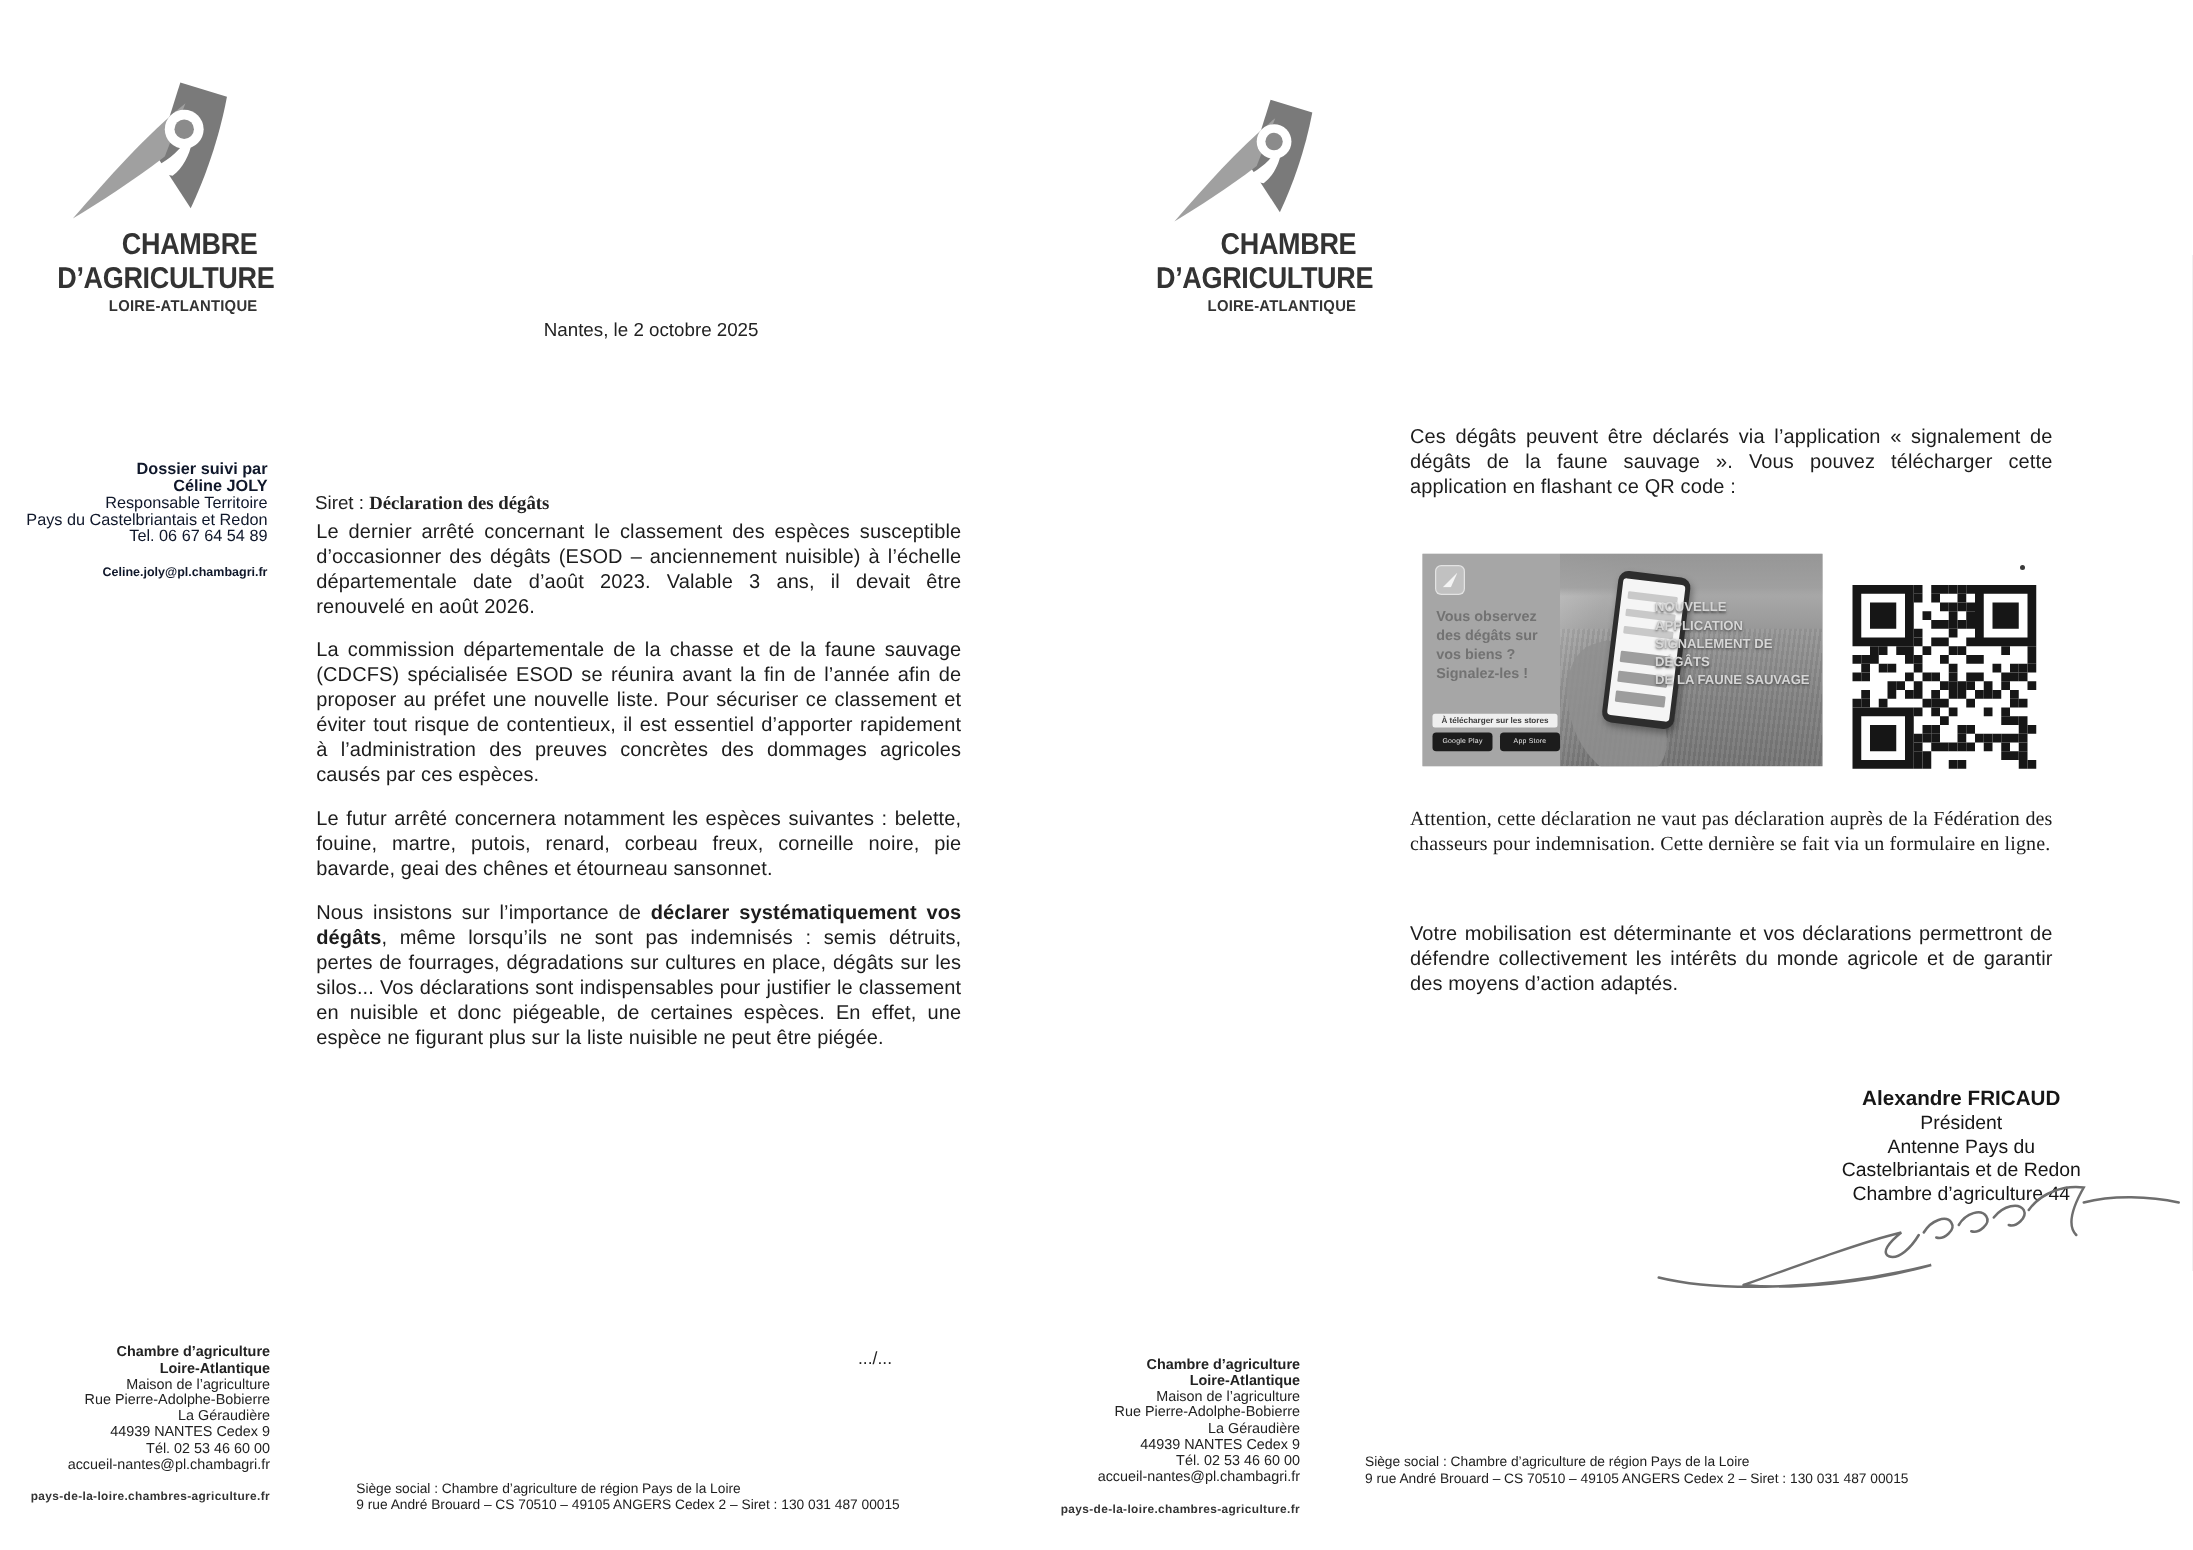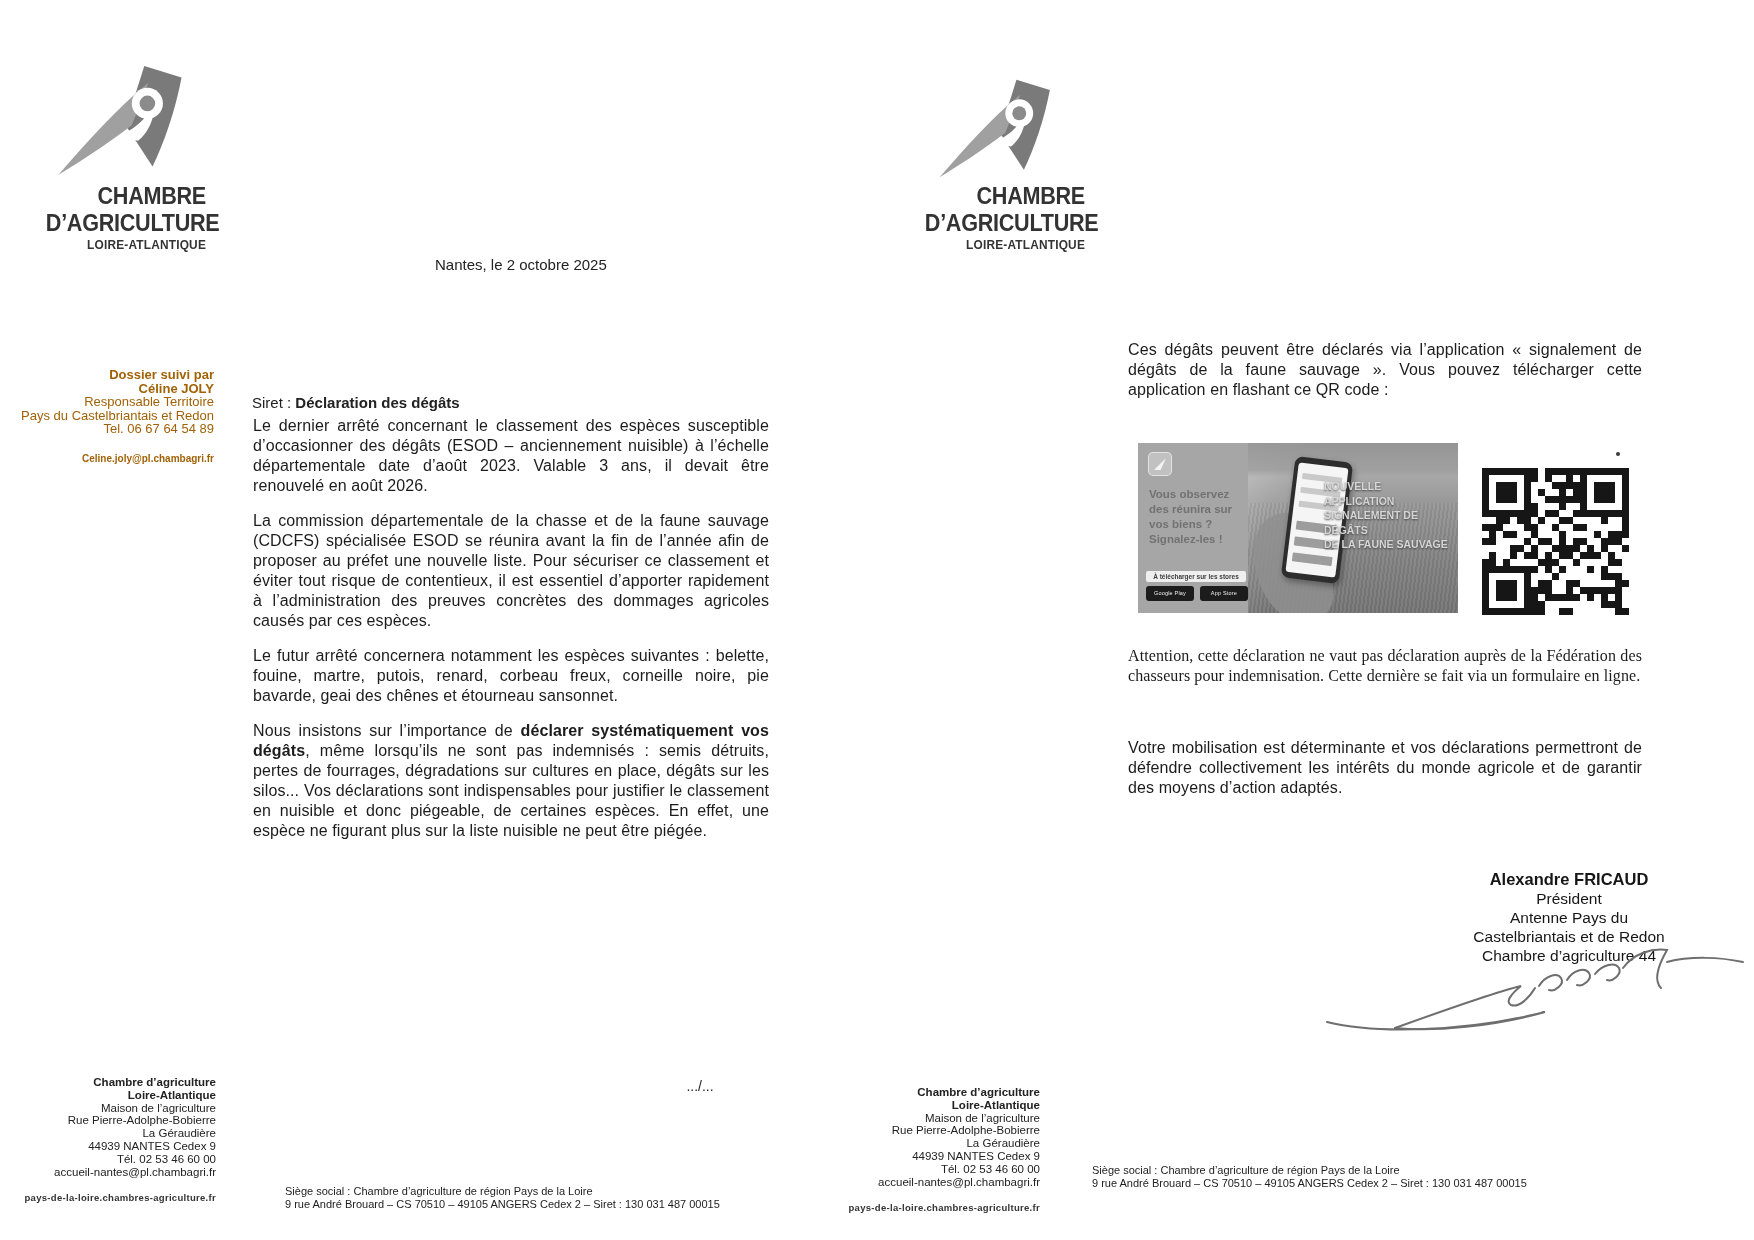--- a/index.html
+++ b/index.html
@@ -15,25 +15,25 @@
     font-weight:bold;font-size:24px;letter-spacing:-.3px;
     transform:scaleX(.9);transform-origin:100% 50%;
   }
   .logo-text .l2{margin-top:3px;}
   .logo-text .l3{font-weight:bold;font-size:12.5px;margin-top:4px;letter-spacing:.2px;
     transform:scaleX(.95);transform-origin:100% 50%;}
   .logo-text div{display:block;}
 
   
   .date{font-size:15px;color:#222;}
-  .contact{font-size:13px;line-height:13.5px;color:#a16207;text-align:right;}
+  .contact{font-size:13px;line-height:13.5px;color:#0f172a;text-align:right;}
   .contact .b{font-weight:bold;}
   .contact .mail{font-size:10px;font-weight:bold;margin-top:16px;}
   .subject{font-size:15px;color:#222;}
-  .subject .sv{font-weight:bold;}
+  .subject .sv{font-weight:bold;font-family:Liberation Serif, serif;}
 
   
   .bodycol{font-size:16px;line-height:20px;text-align:justify;color:#1c1c1c;letter-spacing:.1px;}
   .bodycol p{margin:0 0 15px 0;}
   .para{font-size:16px;line-height:20px;text-align:justify;color:#1c1c1c;letter-spacing:.1px;}
 
   
   .footerblock{font-size:11.5px;line-height:12.8px;text-align:right;color:#222;}
   .footerblock .b{font-weight:bold;}
   .website{font-size:9.5px;font-weight:bold;text-align:right;letter-spacing:.3px;color:#333;}
@@ -179,21 +179,21 @@
         <div class="row dark" style="top:74px;height:9px;"></div>
         <div class="row dark" style="top:90px;height:9px;"></div>
       </div>
     </div>
     <div class="promo-left">
       <div class="promo-appicon">
           <div class="tri"></div>
         </div>
       <div class="promo-headline">
         <div>Vous observez</div>
-        <div>des réunira sur</div>
+        <div>des dégâts sur</div>
         <div>vos biens ?</div>
         <div>Signalez-les !</div>
       </div>
       <div class="promo-pill">À télécharger sur les stores</div>
       <div class="promo-badges">
         <div class="badge">Google Play</div>
         <div class="badge">App Store</div>
       </div>
     </div>
     <div class="promo-caption">

